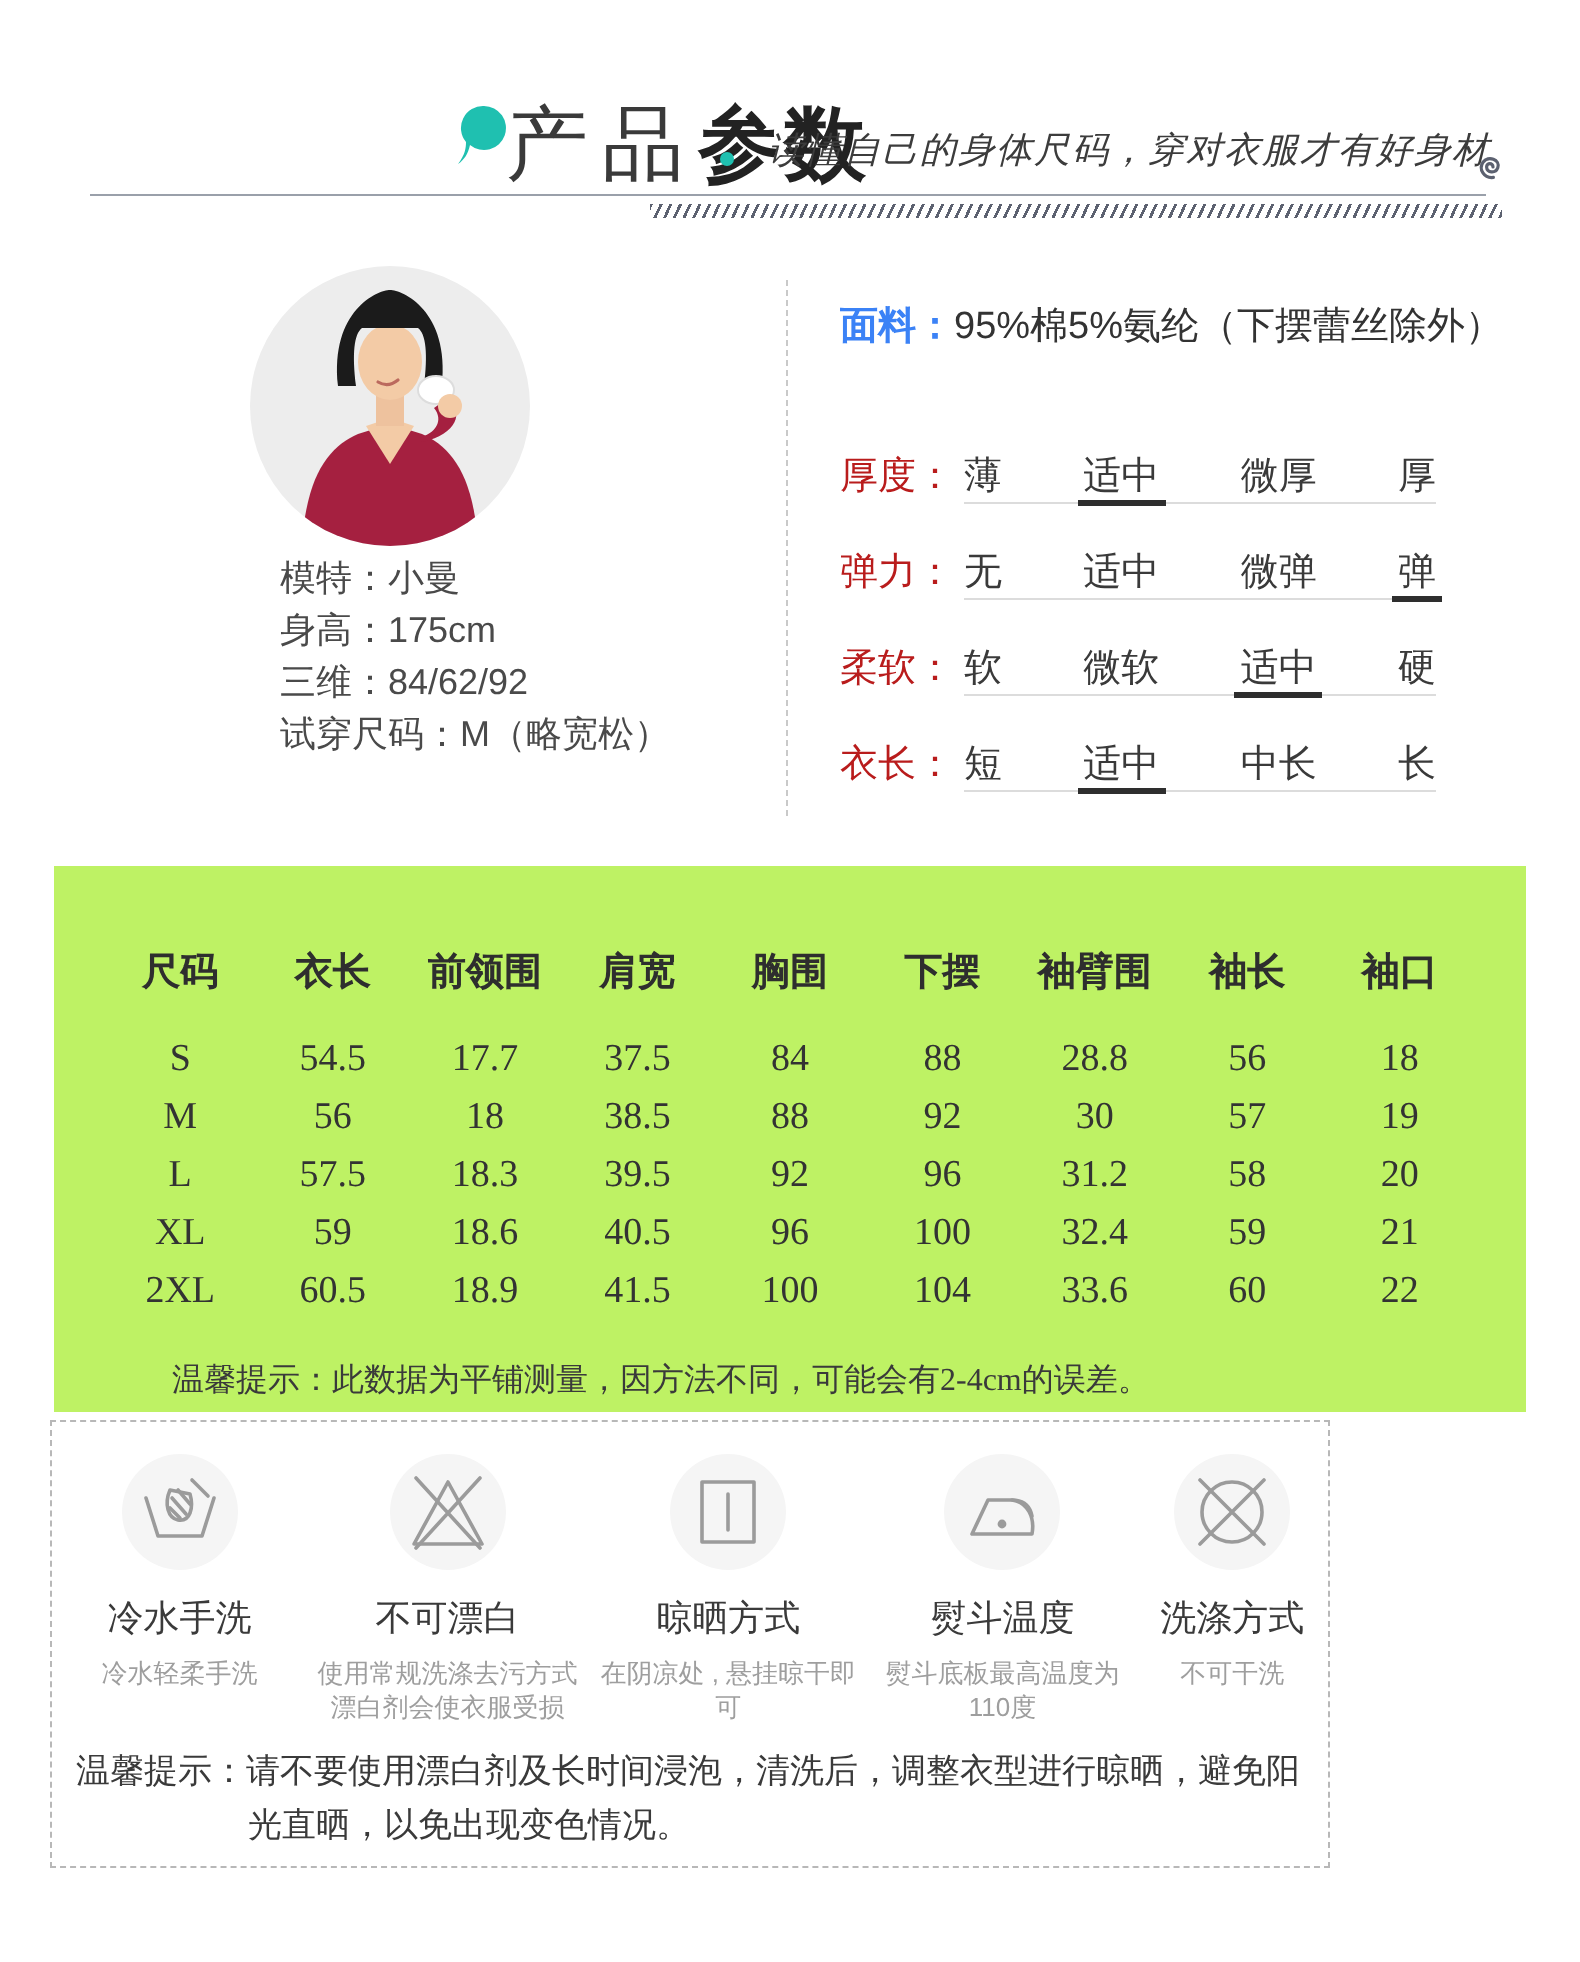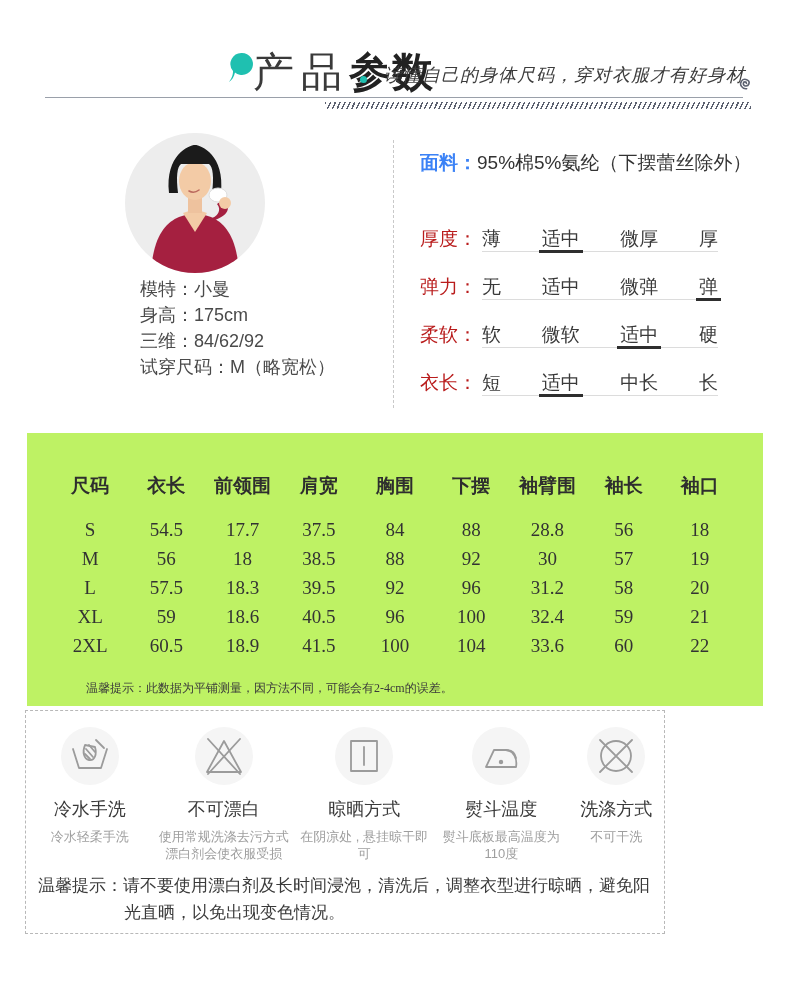--- a/index.html
+++ b/index.html
@@ -32,21 +32,21 @@
   .opt { position:relative; line-height:24px; color:#3a3a3a; }
   .opt.sel::after { content:""; position:absolute; left:-3px; right:-3px; bottom:-2px; height:3px; background:#2e2e2e; }
 
   
   .size-section { position:absolute; left:27px; top:433px; width:736px; height:273px; background:#bef264; box-sizing:border-box; padding:40px 25px 0;font-family:Liberation Serif, serif; }
   .trow { display:flex; }
   .trow span { flex:1; text-align:center; font-size:19px; }
   .trow.thead span { font-weight:bold; color:#2e2e2e; }
   .trow.thead { margin-bottom:16px; }
   .trow.tdata { line-height:29px; }
-  .table-note { margin:20px 0 0 34px; font-size:12px; color:#3a3a3a; }
+  .table-note { margin:20px 0 0 34px; font-size:16px; color:#3a3a3a; }
 
   
   .care-box { position:absolute; left:25px; top:710px; width:640px; height:224px; border:1px dashed #b8b8b8; box-sizing:border-box; }
   .care-items { display:flex; padding-top:16px; }
   .care-item { text-align:center; }
   .ci1{width:20%} .ci2{width:22%} .ci3{width:22%} .ci4{width:21%} .ci5{width:15%}
   .care-circle { width:58px; height:58px; border-radius:50%; background:#f5f5f5; margin:0 auto;
                  display:flex; align-items:center; justify-content:center; }
   .care-title { margin-top:12px; font-size:18px; color:#3a3a3a; }
   .care-desc { margin-top:7px; font-size:13px; color:#9e9e9e; line-height:17px; }

